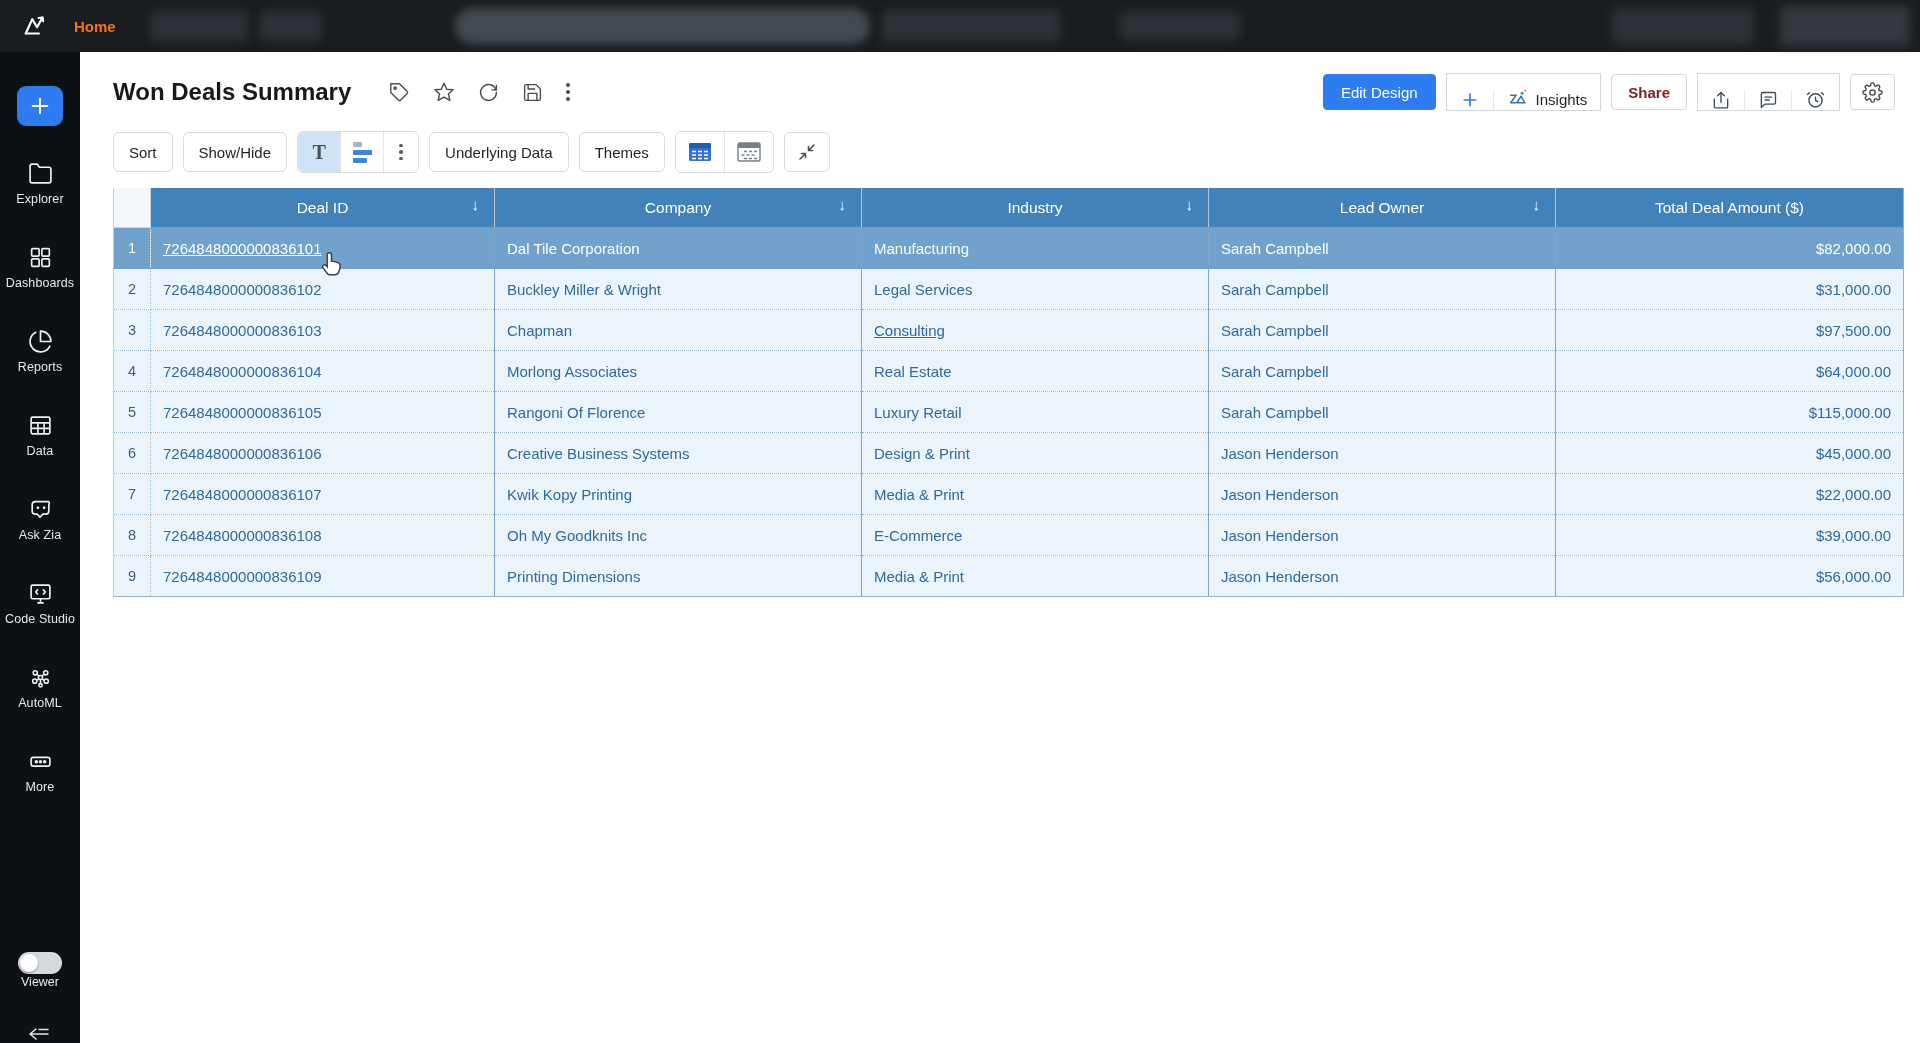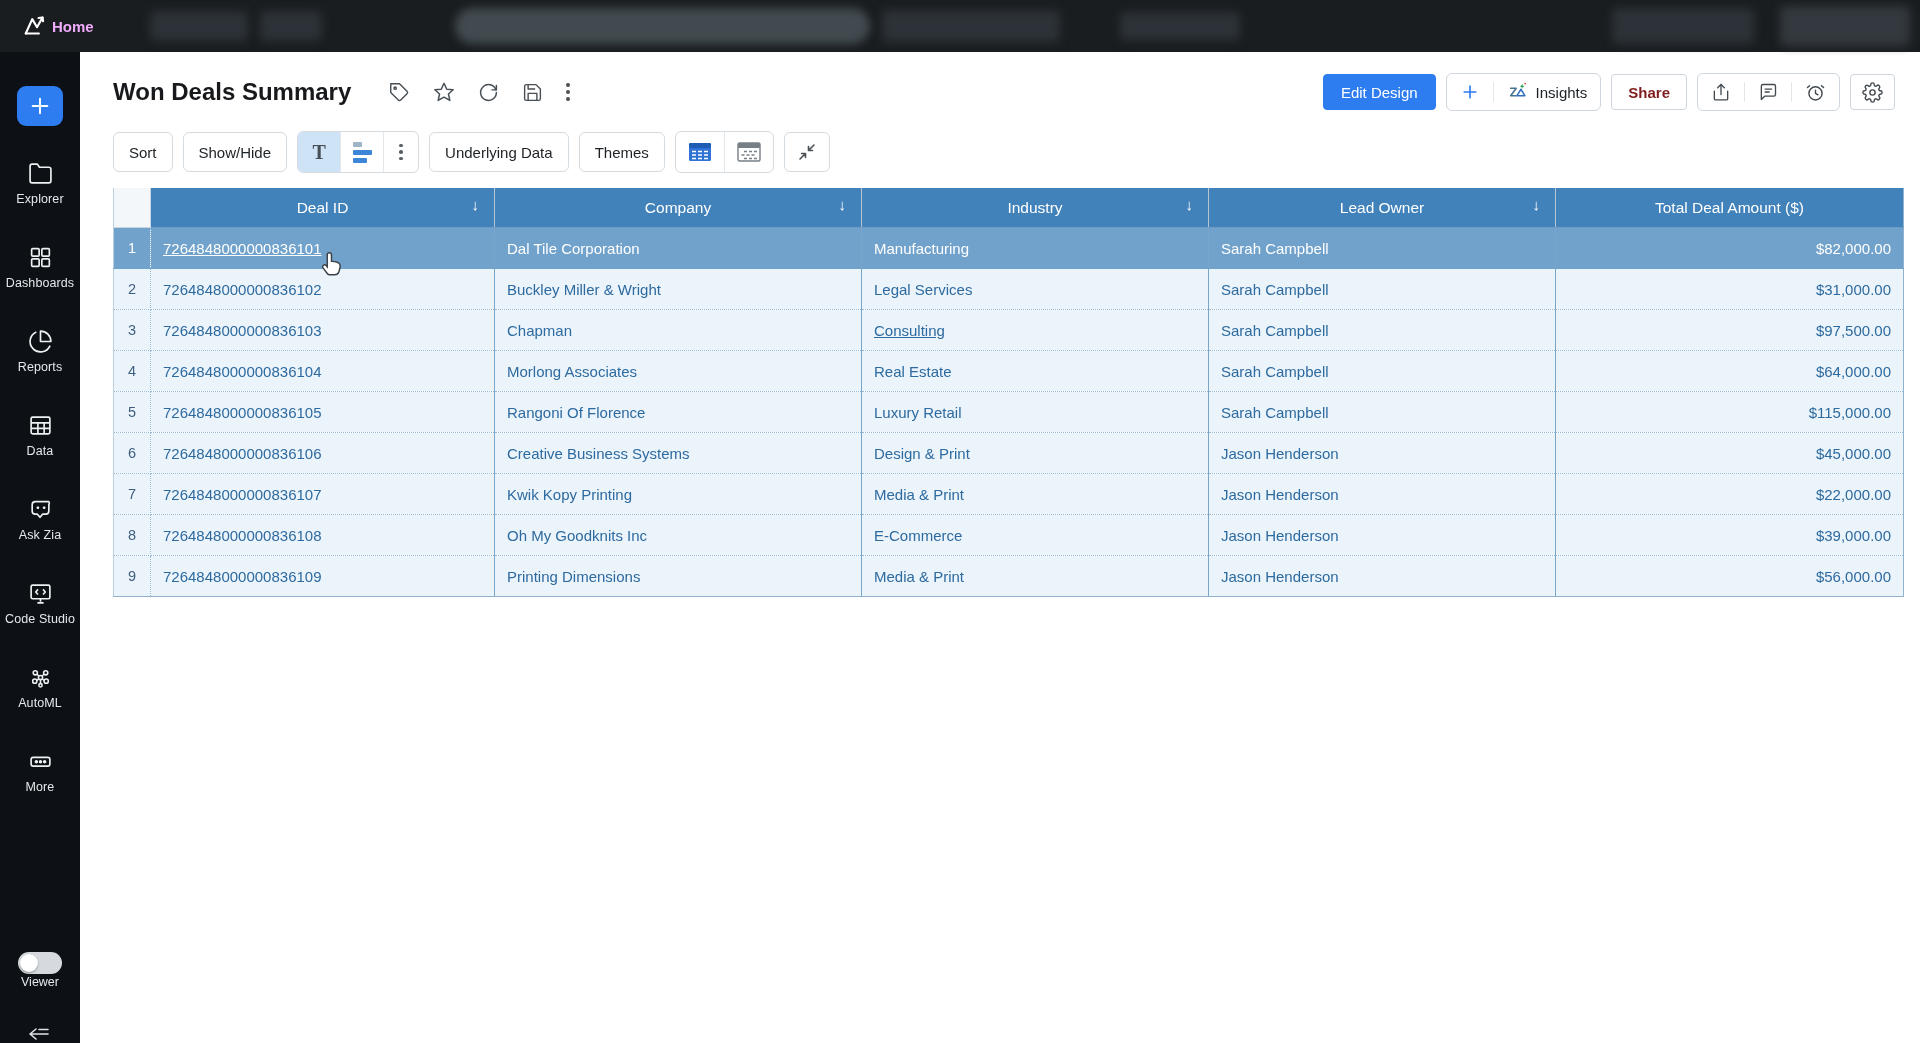--- a/index.html
+++ b/index.html
@@ -4,21 +4,21 @@
 <style>
   html,body{margin:0;padding:0}
   body{width:1920px;height:1043px;overflow:hidden;position:relative;
        font-family:"Liberation Sans",sans-serif;background:#fff;color:#1d2125}
   svg{display:block}
   [data-interactable="true"]{cursor:pointer}
 
   
   .topbar{position:absolute;left:0;top:0;width:1920px;height:52px;background:var(--topbar);z-index:6;display:flex;align-items:center}
   .logo{margin-left:22px;color:#fff}
-  .home-tab{color:#f0abfc;font-size:15px;font-weight:700;}
+  .home-tab{color:#f97316;font-size:15px;font-weight:700;margin-left:22px}
   .blob{position:absolute;background:#2c3237;border-radius:6px;filter:blur(5px)}
   .blob.pill{background:#414a4f;border-radius:18px;filter:blur(4px)}
 
   
   .sidebar{position:absolute;left:0;top:52px;width:80px;bottom:0;background:var(--sidebar);color:#e4e8ec;z-index:5;display:flex;flex-direction:column;align-items:center}
   .plus-btn{margin-top:34px;width:46px;height:40px;border-radius:9px;background:var(--accent);display:flex;align-items:center;justify-content:center;border:none}
   .nav-item{margin-top:39px;display:flex;flex-direction:column;align-items:center;gap:6px;font-size:12.5px;letter-spacing:.1px;width:80px}
   .nav-item:first-of-type{margin-top:35px}
   .nav-item .ico{color:#eef1f4}
   .viewer{position:absolute;bottom:54px;left:0;width:80px;display:flex;flex-direction:column;align-items:center;gap:1px;font-size:12.5px}
@@ -30,21 +30,21 @@
   .main{position:absolute;left:80px;top:52px;right:0;bottom:0;background:#fff}
   .title-row{display:flex;align-items:center;height:52px;padding:14px 25px 0 33px}
   .page-title{font-size:24px;font-weight:700;color:#17191c}
   .title-icons{display:flex;align-items:center;gap:23px;margin-left:38px;color:#474e54}
   .kebab{display:flex;flex-direction:column;gap:3px}
   .kebab i{width:4px;height:4px;border-radius:50%;background:#474e54}
   .spacer{flex:1}
   .actions{display:flex;align-items:center;gap:10px}
   .btn{height:36px;display:inline-flex;align-items:center;border-radius:4px;font-size:15px;background:#fff;border:1px solid #cfd6dd;color:#7f1d1d;padding:4px 16px}
   .btn.primary{background:var(--accent);border-color:var(--accent);color:#fff;font-weight:400;padding:0 17px}
-  .btn-group{height:36px;display:inline-flex;align-items:center;border:1px solid #cfd6dd;border-radius:6px;background:#fff;overflow:hidden}
+  .btn-group{height:36px;display:inline-flex;align-items:flex-end;border:1px solid #cfd6dd;border-radius:0;background:#fff;overflow:hidden}
   .btn-group>*{display:flex;align-items:center;justify-content:center;padding:0 13px;border-right:1px solid #e2e7eb;background:#fff}
   .btn-group>*:last-child{border-right:none}
   .seg-insights{gap:7px;font-size:15px}
   .icon-neutral{color:#42494f}
 
   
   .toolbar{display:flex;align-items:center;gap:10px;padding:13px 0 0 33px}
   .tbtn{height:40px;display:inline-flex;align-items:center;padding:8px 15px;border:1px solid #d4dbe1;border-radius:6px;background:#fff;font-size:15px;color:#1d2226}
   .tseg{height:40px;display:inline-flex;align-items:stretch;border:1px solid #d4dbe1;border-radius:6px;background:#fff;overflow:hidden}
   .tseg>*{display:flex;align-items:center;justify-content:center;width:42px;border-right:1px solid #e2e7eb}

